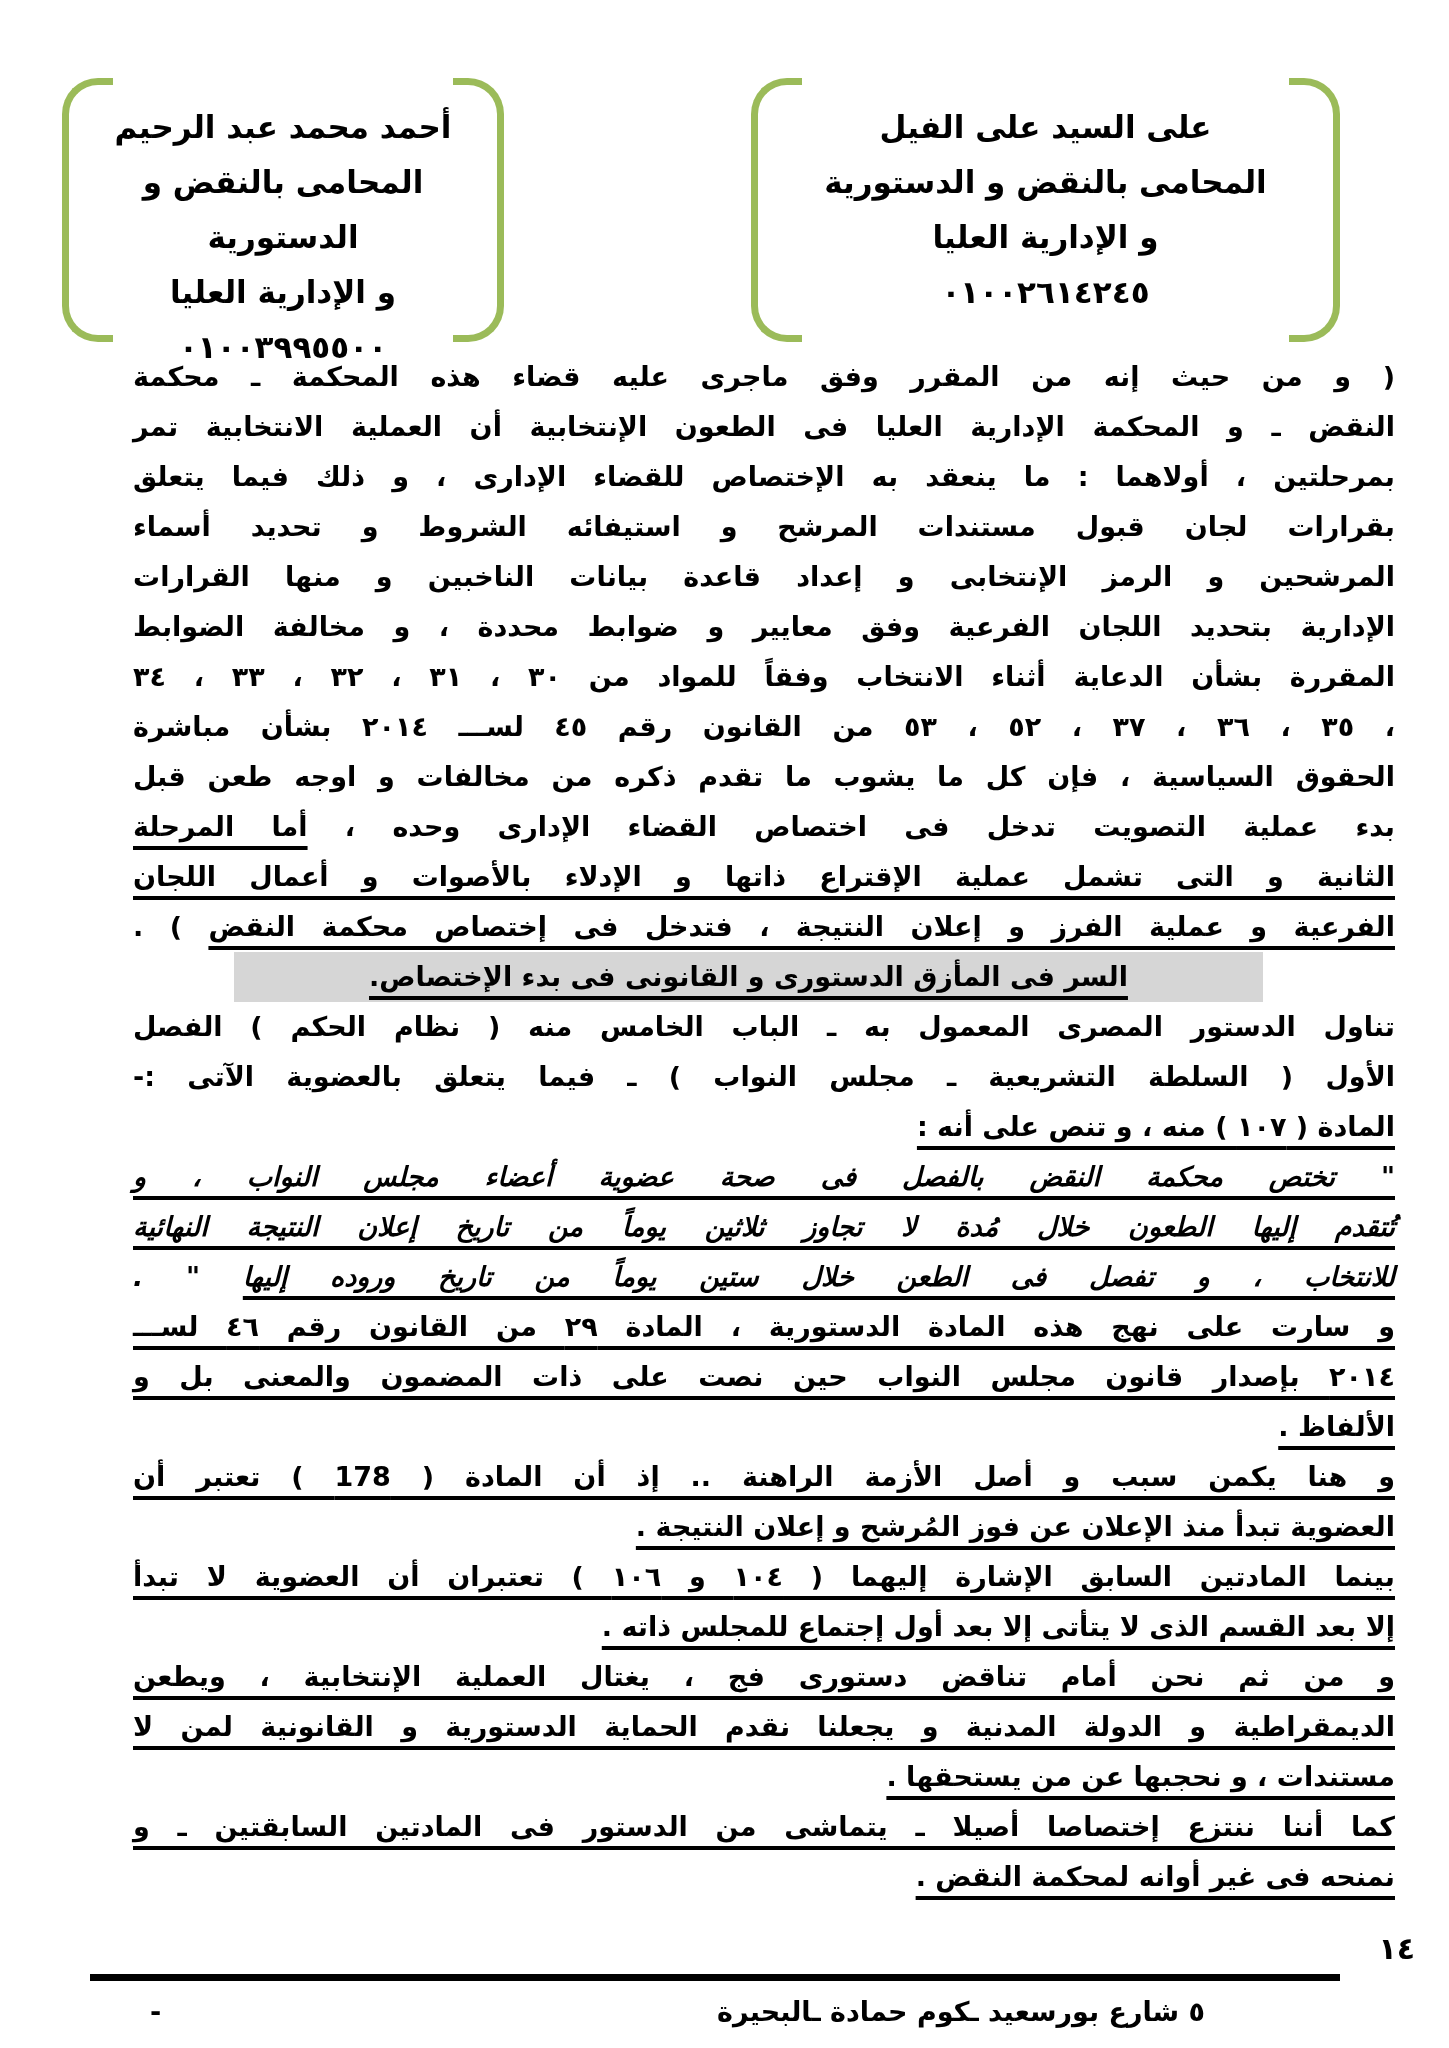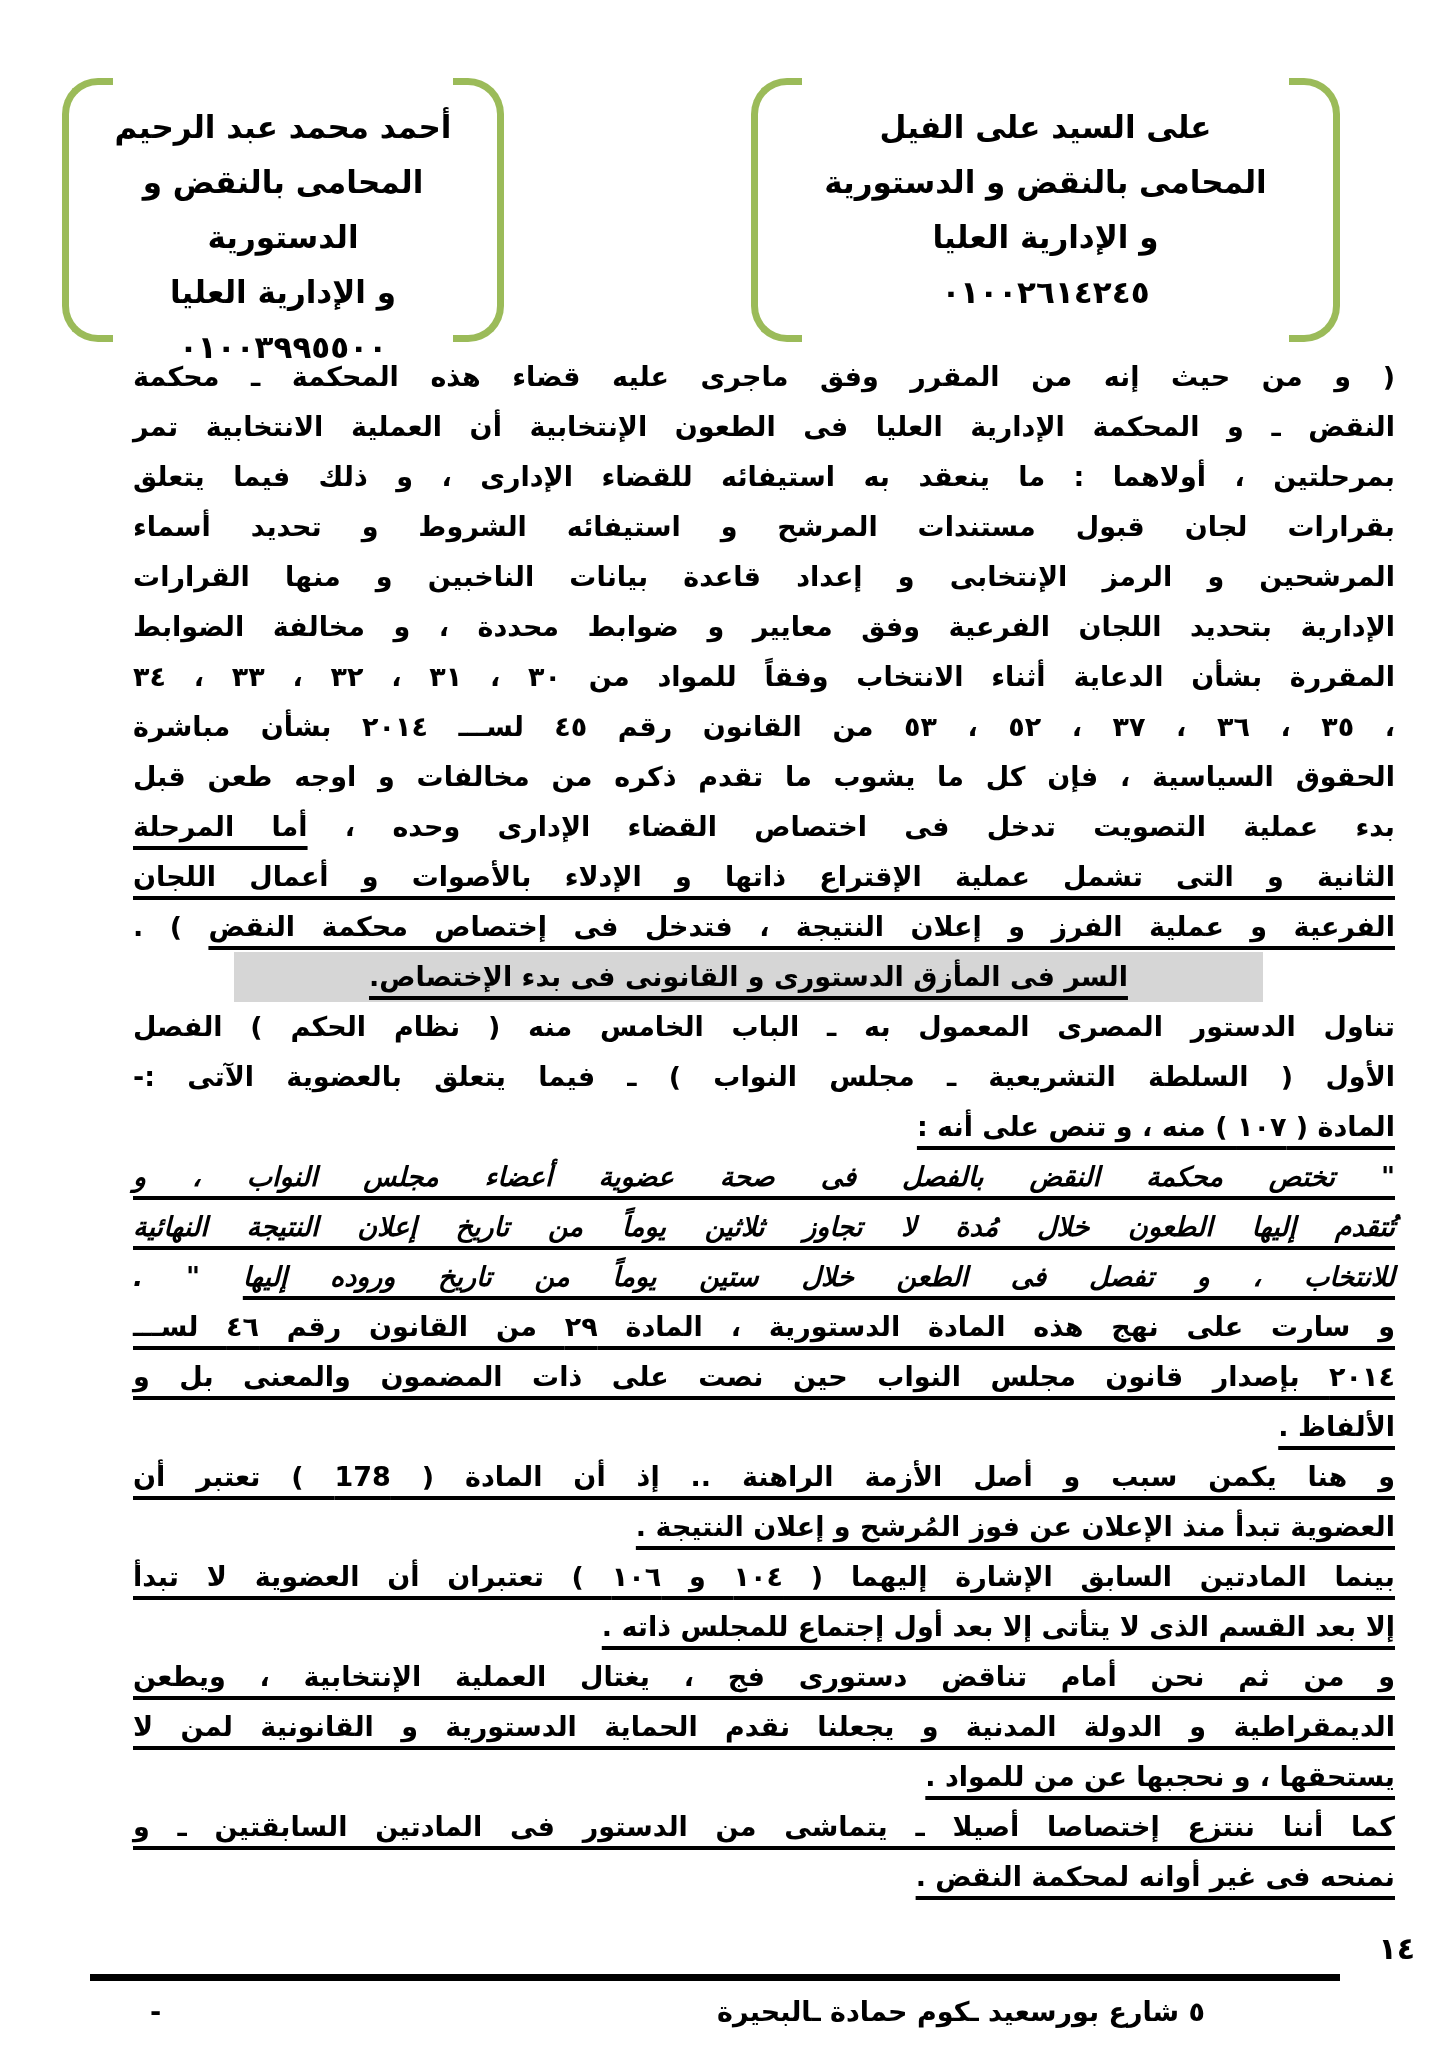--- a/index.html
+++ b/index.html
@@ -91,21 +91,21 @@
       <div>أحمد محمد عبد الرحيم</div>
       <div>المحامى بالنقض و الدستورية</div>
       <div>و الإدارية العليا</div>
       <div>٠١٠٠٣٩٩٥٥٠٠</div>
     </div>
   </div>
 
   <div class="body-lines">
       <div class="bline fill"><span>( و من حيث إنه من المقرر وفق ماجرى عليه قضاء هذه المحكمة ـ محكمة</span></div>
       <div class="bline fill"><span>النقض ـ و المحكمة الإدارية العليا فى الطعون الإنتخابية أن العملية الانتخابية تمر</span></div>
-      <div class="bline fill"><span>بمرحلتين ، أولاهما : ما ينعقد به استيفائه للقضاء الإدارى ، و ذلك فيما يتعلق</span></div>
+      <div class="bline fill"><span>بمرحلتين ، أولاهما : ما ينعقد به الإختصاص للقضاء الإدارى ، و ذلك فيما يتعلق</span></div>
       <div class="bline fill"><span>بقرارات لجان قبول مستندات المرشح و استيفائه الشروط و تحديد أسماء</span></div>
       <div class="bline fill"><span>المرشحين و الرمز الإنتخابى و إعداد قاعدة بيانات الناخبين و منها القرارات</span></div>
       <div class="bline fill"><span>الإدارية بتحديد اللجان الفرعية وفق معايير و ضوابط محددة ، و مخالفة الضوابط</span></div>
       <div class="bline fill"><span>المقررة بشأن الدعاية أثناء الانتخاب وفقاً للمواد من ٣٠ ، ٣١ ، ٣٢ ، ٣٣ ، ٣٤</span></div>
       <div class="bline fill"><span>، ٣٥ ، ٣٦ ، ٣٧ ، ٥٢ ، ٥٣ من القانون رقم ٤٥ لســـ ٢٠١٤ بشأن مباشرة</span></div>
       <div class="bline fill"><span>الحقوق السياسية ، فإن كل ما يشوب ما تقدم ذكره من مخالفات و اوجه طعن قبل</span></div>
       <div class="bline fill"><span>بدء عملية التصويت تدخل فى اختصاص القضاء الإدارى وحده ، </span><span class="u">أما المرحلة</span></div>
       <div class="bline fill"><span class="u">الثانية و التى تشمل عملية الإقتراع ذاتها و الإدلاء بالأصوات و أعمال اللجان</span></div>
       <div class="bline fill"><span class="u">الفرعية و عملية الفرز و إعلان النتيجة ، فتدخل فى إختصاص محكمة النقض</span><span> ) .</span></div>
       <div class="bline heading"><span class="u">السر فى المأزق الدستورى و القانونى فى بدء الإختصاص.</span></div>
@@ -117,21 +117,21 @@
       <div class="bline fill it"><span class="u">للانتخاب ، و تفصل فى الطعن خلال ستين يوماً من تاريخ وروده إليها</span><span> " .</span></div>
       <div class="bline fill"><span class="u">و سارت على نهج هذه المادة الدستورية ، المادة ٢٩ من القانون رقم ٤٦ لســـ</span></div>
       <div class="bline fill"><span class="u">٢٠١٤ بإصدار قانون مجلس النواب حين نصت على ذات المضمون والمعنى بل و</span></div>
       <div class="bline"><span class="u">الألفاظ .</span></div>
       <div class="bline fill"><span class="u">و هنا يكمن سبب و أصل الأزمة الراهنة .. إذ أن المادة ( 178 ) تعتبر أن</span></div>
       <div class="bline"><span class="u">العضوية تبدأ منذ الإعلان عن فوز المُرشح و إعلان النتيجة .</span></div>
       <div class="bline fill"><span class="u">بينما المادتين السابق الإشارة إليهما ( ١٠٤ و ١٠٦ ) تعتبران أن العضوية لا تبدأ</span></div>
       <div class="bline"><span class="u">إلا بعد القسم الذى لا يتأتى إلا بعد أول إجتماع للمجلس ذاته .</span></div>
       <div class="bline fill"><span class="u">و من ثم نحن أمام تناقض دستورى فج ، يغتال العملية الإنتخابية ، ويطعن</span></div>
       <div class="bline fill"><span class="u">الديمقراطية و الدولة المدنية و يجعلنا نقدم الحماية الدستورية و القانونية لمن لا</span></div>
-      <div class="bline"><span class="u">يستحقها ، و نحجبها عن من للمواد .</span></div>
+      <div class="bline"><span class="u">مستندات ، و نحجبها عن من يستحقها .</span></div>
       <div class="bline fill"><span class="u">كما أننا ننتزع إختصاصا أصيلا ـ يتماشى من الدستور فى المادتين السابقتين ـ و</span></div>
       <div class="bline"><span class="u">نمنحه فى غير أوانه لمحكمة النقض .</span></div>
     </div>
 
   <div class="page-number">١٤</div>
   <div class="footer-rule"></div>
   <div class="footer-addresses">
     <span>٥ شارع بورسعيد ـكوم حمادة ـالبحيرة</span>
     <span>-</span>
   </div>

